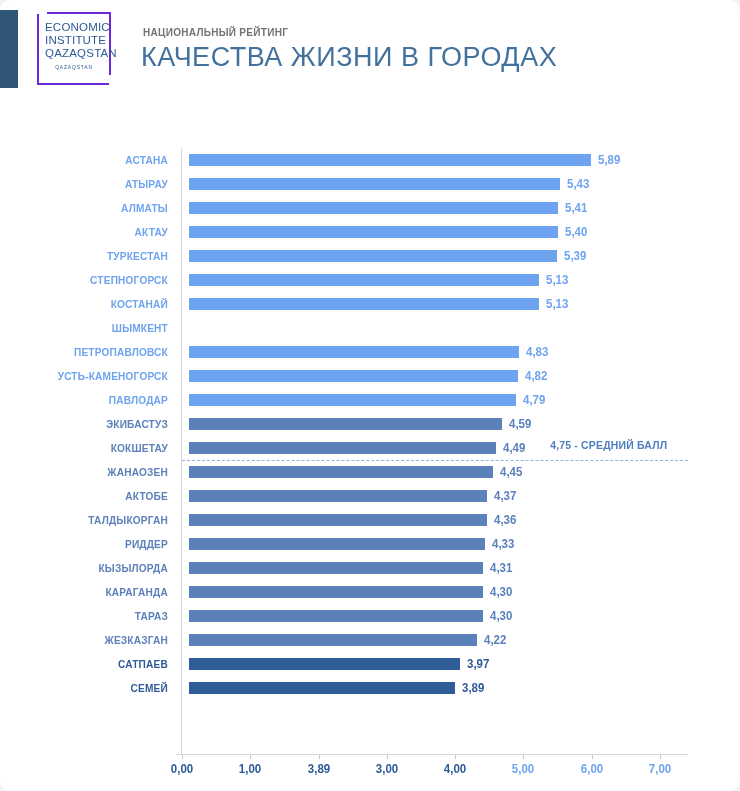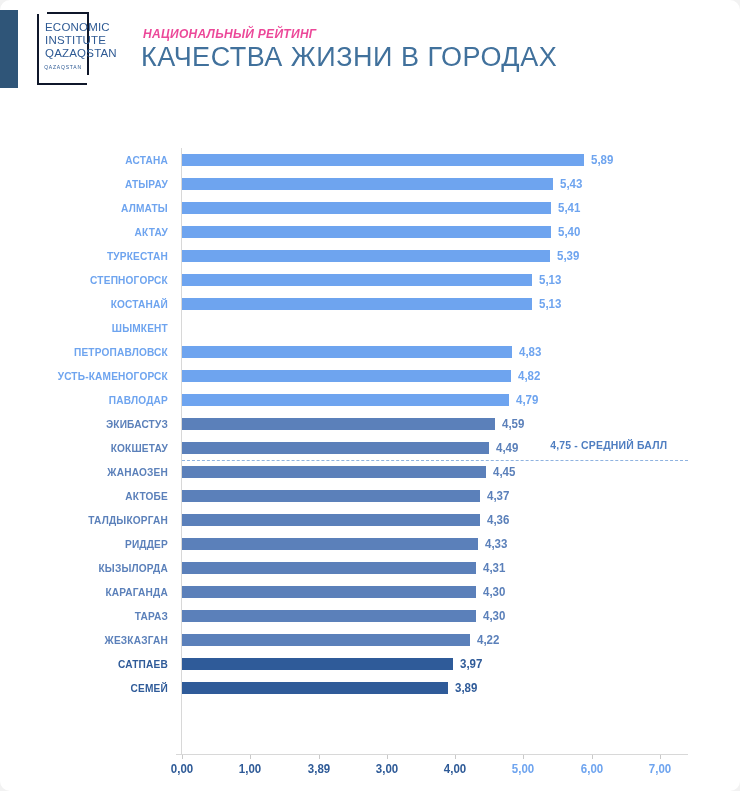--- a/index.html
+++ b/index.html
@@ -1,41 +1,41 @@
 <!DOCTYPE html>
 <html><head>
 <meta charset="utf-8">
 <style>
   html,body{margin:0;padding:0;background:#f2f2f2;}
   .page{position:relative;width:740px;height:791px;background:#ffffff;border-radius:10px;
         overflow:hidden;font-family:"Liberation Sans",sans-serif;}
   
   .brand-stripe{position:absolute;left:0;top:10px;width:18px;height:78px;background:#2F5578;}
-  .logo-box{position:absolute;left:37px;top:12px;width:52px;height:73px;
-            border:2px solid #0f172a;box-sizing:border-box;color:#2E5A94;}
+  .logo-box{position:absolute;left:37px;top:12px;width:74px;height:73px;
+            border:2px solid #6d28d9;box-sizing:border-box;color:#2E5A94;}
   .logo-notch-top{position:absolute;left:-2px;top:-2px;width:10px;height:2px;background:#fff;}
   .logo-notch-right{position:absolute;right:-2px;bottom:-2px;width:2px;height:10px;background:#fff;}
   .logo-text{padding:7px 0 0 6px;font-size:11.5px;line-height:13px;letter-spacing:.2px;}
   .logo-country{margin-top:4px;text-align:center;font-size:5px;letter-spacing:.8px;}
-  .kicker{position:absolute;left:143px;top:27px;font-size:12px;font-weight:bold;
-          letter-spacing:.3px;color:#ec4899;font-style:italic;}
+  .kicker{position:absolute;left:143px;top:27px;font-size:10px;font-weight:bold;
+          letter-spacing:.3px;color:#737373;}
   .main-title{position:absolute;left:141px;top:42px;font-size:27px;font-weight:300;
               letter-spacing:.5px;color:#41719C;}
   .chart-title{position:absolute;left:0;top:104px;width:740px;text-align:center;
                font-size:15px;font-weight:bold;color:#1F4E79;}
   
   .chart{position:absolute;left:0;top:140px;width:740px;height:651px;}
   .vaxis{position:absolute;left:181px;top:8px;width:1px;height:606px;background:#D8D8D8;}
   .haxis{position:absolute;left:176px;top:614px;width:512px;height:1px;background:#D8D8D8;}
   .rows{position:absolute;left:0;top:8px;width:740px;}
   .row{display:flex;align-items:center;height:24px;}
   .city{width:175px;box-sizing:border-box;padding-right:8px;text-align:right;
         font-size:11.5px;font-weight:bold;letter-spacing:.2px;
         transform:scaleX(.88);transform-origin:100% 50%;white-space:nowrap;}
-  .track{display:flex;align-items:center;margin-left:7px;}
+  .track{display:flex;align-items:center;margin-left:14px;}
   .bar{height:12px;}
   .val{margin-left:7px;font-size:12.5px;font-weight:bold;
        transform:scaleX(.92);transform-origin:0 50%;}
   .avg-line{position:absolute;left:182px;width:506px;height:0;border-top:1px dashed #8FB3E0;}
   .avg-label{position:absolute;right:73px;font-size:11px;font-weight:bold;color:#4F7EC1;
              letter-spacing:.2px;transform:scaleX(.95);transform-origin:100% 50%;white-space:nowrap;}
   .tick-mark{position:absolute;top:615px;width:1px;height:4px;background:#C9C9C9;}
   .tick-label{position:absolute;top:622px;font-size:12.5px;font-weight:bold;
               transform:translateX(-50%) scaleX(.92);white-space:nowrap;}
 </style>

